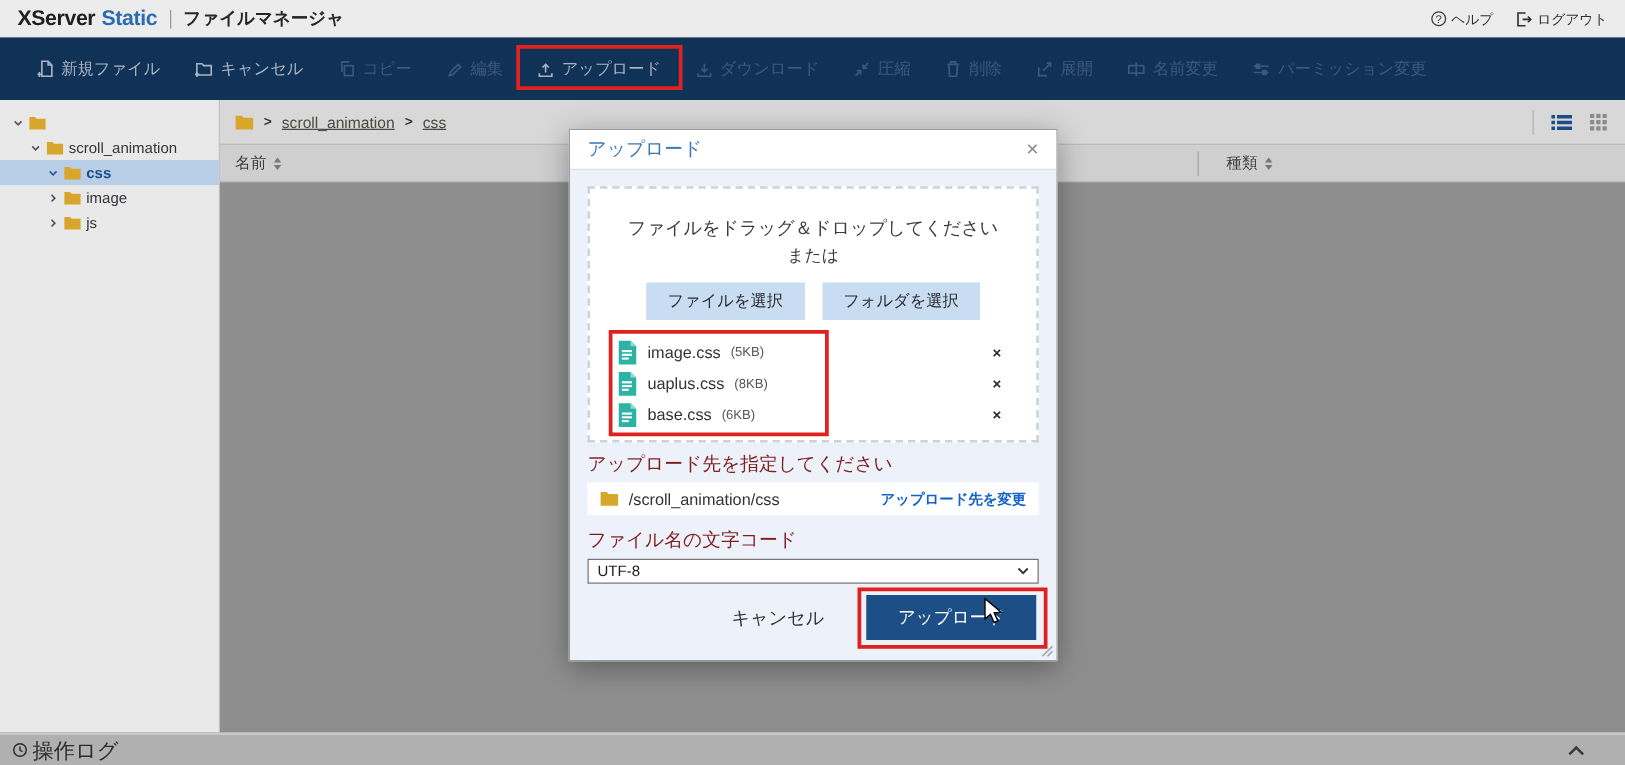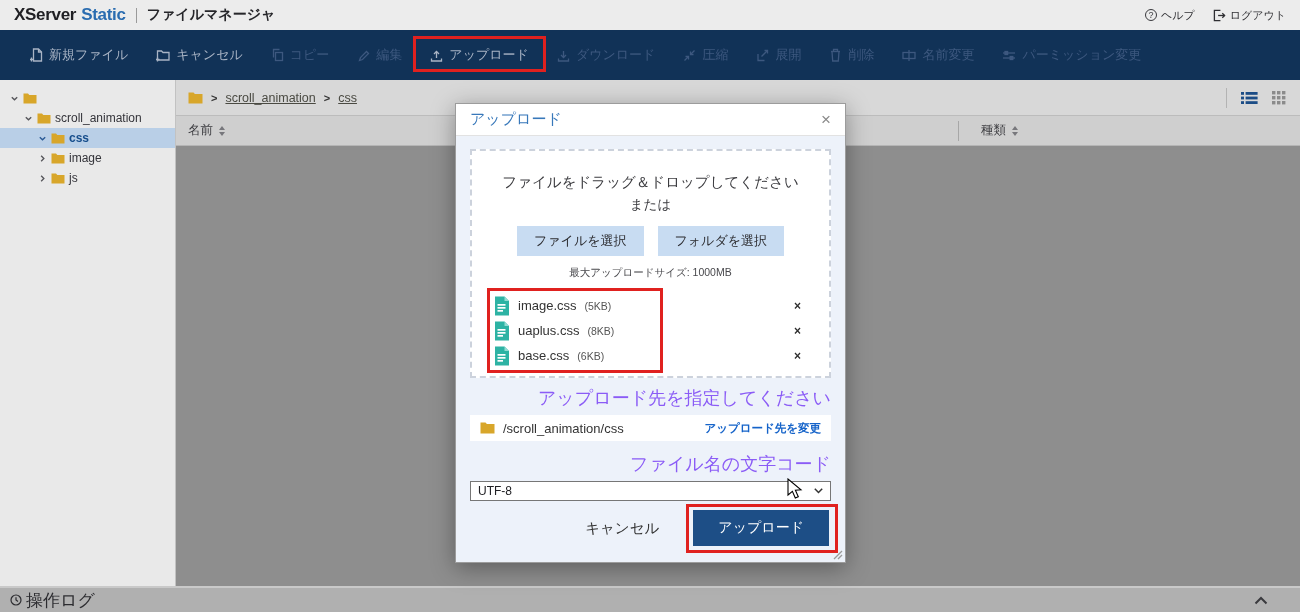--- a/index.html
+++ b/index.html
@@ -107,21 +107,21 @@
   .dz-max { margin-top:10px; font-size:10.5px; color:#48484c; }
 
   .file-list { position:relative; margin:13px 0 4px 10px; text-align:left; }
   .file-row { display:flex; align-items:center; gap:8px; height:25px; }
   .file-name { font-size:13px; color:#333; }
   .file-size { font-size:10.5px; color:#555; }
   .file-remove { margin-left:auto; margin-right:16px; font-size:12px; font-weight:bold; color:#2e2e2e; cursor:pointer; }
   .anno-files { position:absolute; left:-7px; top:-5px; width:176px; height:calc(100% + 10px);
                 border:3px solid #e0211f; pointer-events:none; }
 
-  .field-label { margin-top:8px; font-size:18px; color:#8b5cf6;text-align:right; }
+  .field-label { margin-top:8px; font-size:15px; color:#7f1d1d; }
   .dest-row { margin-top:5px; background:#fff; display:flex; align-items:center; gap:8px; padding:5px 10px; height:26px; }
   .dest-path { font-size:13px; color:#333; }
   .dest-change { margin-left:auto; font-size:11.5px; font-weight:bold; color:#1563c9; cursor:pointer; }
   .enc-label { margin-top:11px; }
   .enc-select {
     margin-top:5px; height:20px; background:#fff; border:1px solid #767676;
     display:flex; align-items:center; padding:0 7px; font-size:12px; color:#202024; cursor:pointer;
   }
   .enc-select svg { margin-left:auto; }
 
@@ -211,34 +211,34 @@
   <div class="tb-item disabled">
     <svg width="13" height="13" viewBox="0 0 13 13" fill="none" stroke="currentColor" stroke-width="1.3">
       <path d="M11.5 1.5L7.5 5.5"></path>
         <path d="M7.5 2.5v3h3"></path>
         <path d="M1.5 11.5l4-4"></path>
         <path d="M5.5 10.5v-3h-3"></path>
     </svg>
     <span>圧縮</span>
   </div>
   <div class="tb-item disabled">
+    <svg width="13" height="14" viewBox="0 0 13 14" fill="none" stroke="currentColor" stroke-width="1.3">
+      <path d="M2 3.5h9"></path>
+        <path d="M4.5 3.5V1.5h4v2"></path>
+        <path d="M3 3.5l.7 9.5h5.6l.7-9.5"></path>
+    </svg>
+    <span>削除</span>
+  </div>
+  <div class="tb-item disabled">
     <svg width="13" height="13" viewBox="0 0 13 13" fill="none" stroke="currentColor" stroke-width="1.3">
       <path d="M5.5 7.5l6-6"></path>
         <path d="M11.5 4.5v-3h-3"></path>
         <path d="M2 5v6.5h6.5"></path>
     </svg>
     <span>展開</span>
-  </div>
-  <div class="tb-item disabled">
-    <svg width="13" height="14" viewBox="0 0 13 14" fill="none" stroke="currentColor" stroke-width="1.3">
-      <path d="M2 3.5h9"></path>
-        <path d="M4.5 3.5V1.5h4v2"></path>
-        <path d="M3 3.5l.7 9.5h5.6l.7-9.5"></path>
-    </svg>
-    <span>削除</span>
   </div>
   <div class="tb-item disabled">
     <svg width="14" height="13" viewBox="0 0 14 13" fill="none" stroke="currentColor" stroke-width="1.3">
       <rect x="1" y="3.5" width="12" height="6"></rect>
         <path d="M7 1v11"></path>
     </svg>
     <span>名前変更</span>
   </div>
   <div class="tb-item disabled">
     <svg width="14" height="13" viewBox="0 0 14 13" fill="none" stroke="currentColor" stroke-width="1.3">
@@ -381,21 +381,20 @@
   </div>
   <div class="dialog-body">
 
     <div class="dropzone">
       <div class="dz-line1">ファイルをドラッグ＆ドロップしてください</div>
       <div class="dz-line2">または</div>
       <div class="dz-buttons">
         <button class="dz-btn">ファイルを選択</button>
         <button class="dz-btn">フォルダを選択</button>
       </div>
-      <div class="dz-max">最大アップロードサイズ: 1000MB</div>
 
       <div class="file-list">
         <div class="file-row">
           <svg width="16" height="20" viewBox="0 0 16 20">
             <path d="M1 0.5h9.5L15 5v14.5H1z" fill="#2db3a4"></path>
               <path d="M10.5 0.5L15 5h-4.5z" fill="#93dcd3"></path>
             <rect x="3.5" y="8" width="8" height="1.7" fill="#fff"></rect>
               <rect x="3.5" y="11" width="8" height="1.7" fill="#fff"></rect>
               <rect x="3.5" y="14" width="5.5" height="1.7" fill="#fff"></rect>
           </svg>

